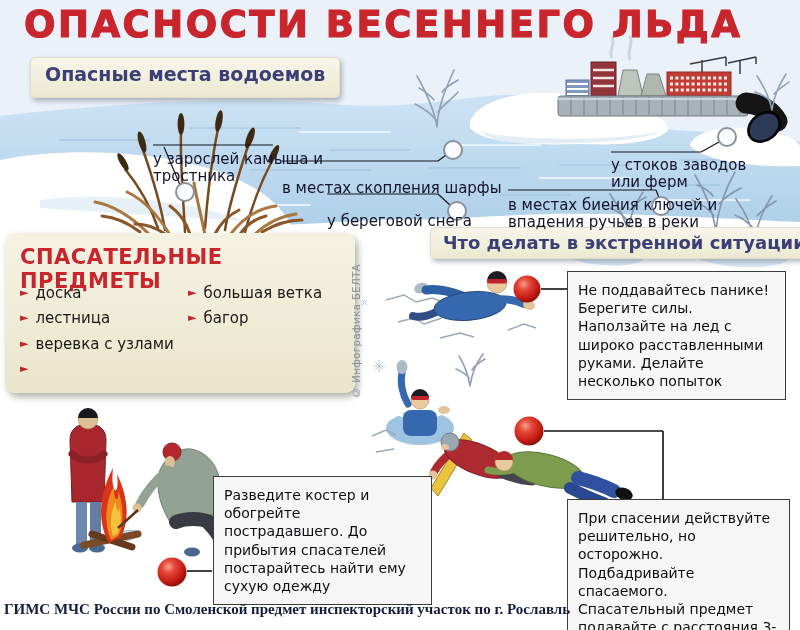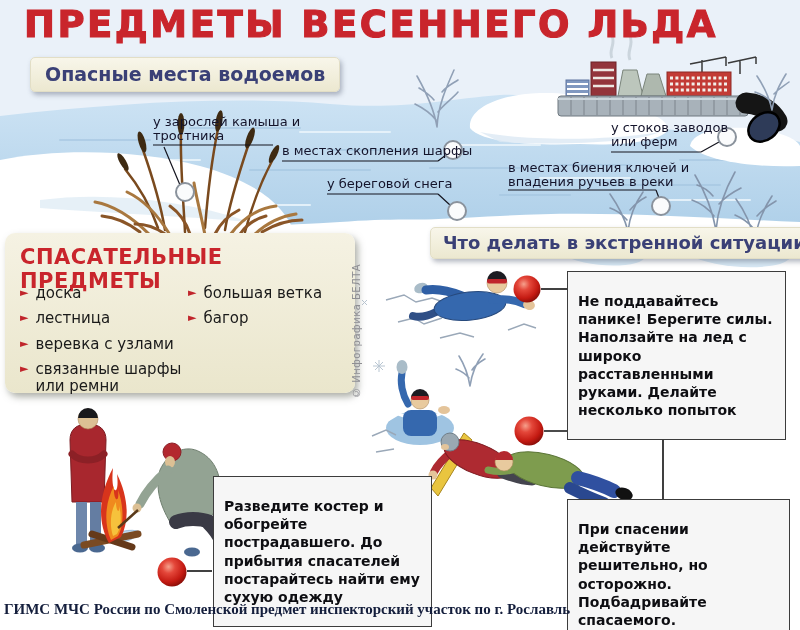--- a/index.html
+++ b/index.html
@@ -17,26 +17,27 @@
     color:#C9252C; -webkit-text-stroke:1.1px #C9252C; white-space:nowrap;
   }
   
   .hdr-btn{
     z-index:3; color:#3A4076; font-weight:bold;
     background:linear-gradient(#F8F6EA,#ECE8D0);
     border:1px solid #E2DEC6; border-radius:5px;
     box-shadow:2px 3px 5px rgba(90,100,120,.45);
     white-space:nowrap;
   }
-  #btn-places{left:30px; top:57px; font-size:19px; padding:5px 14px 6px;}
+  #btn-places{left:30px; top:57px; font-size:19px; padding:5px 14px 12px;}
   #btn-emergency{left:430px; top:227px; font-size:18px; padding:4px 12px 5px;}
   
   .label{
-    z-index:3; font-size:13px; line-height:1.1; color:#14142B;
+    z-index:3; font-size:15px; line-height:1.1; color:#14142B;
     white-space:pre-line;
+    margin-top:36px;
   }
   #label-1{left:153px; top:115px;}
   #label-2{left:282px; top:144px; white-space:nowrap;}
   #label-3{left:327px; top:177px; white-space:nowrap;}
   #label-4{left:611px; top:121px;}
   #label-5{left:508px; top:161px;}
   
   #panel{
     left:5px; top:233px; width:350px; height:160px; z-index:2;
     background:linear-gradient(#F5F2E3,#EAE6CC);
@@ -51,21 +52,21 @@
   #items-right{left:183px; width:160px;}
   .items li{
     font-size:15px; line-height:1.15; color:#1A1A1A; margin-bottom:8px;
     display:flex; align-items:flex-start;
   }
   .bullet{color:#C0252B; font-size:11px; margin:2px 7px 0 0; flex:0 0 auto;}
   .item-text{white-space:pre-line;}
   
   .tip{
     z-index:3; background:#F6F6F6; border:1px solid #3C3C3C;
-    padding:20px 10px; font-size:14px; line-height:1.3; color:#0E0E12;font-weight:bold;
+    padding:9px 10px; font-size:14px; line-height:1.3; color:#0E0E12;
   }
   #tip-1{left:567px; top:271px; width:197px;}
   #tip-2{left:567px; top:499px; width:201px;}
   #tip-3{left:213px; top:476px; width:197px;}
   
   #credit{
     left:351px; top:256px; height:142px; width:14px; z-index:2;
     writing-mode:vertical-rl; transform:rotate(180deg);
     font-size:10px; color:#8E8E93; letter-spacing:.5px; white-space:nowrap;
   }
@@ -320,21 +321,21 @@
       <circle cx="529" cy="431" r="14.5" fill="url(#ballGrad)"></circle>
       <circle cx="172" cy="572" r="14.5" fill="url(#ballGrad)"></circle>
     </g>
 
     <g stroke="#B9C6D2" stroke-width="1">
       <path d="M375,362 l8,8 M383,362 l-8,8 M379,360 v12 M373,366 h12"></path>
       <path d="M362,300 l5,5 M367,300 l-5,5"></path>
     </g>
   </svg>
 
-  <div id="title" class="abs">ПРЕДМЕТЫ ВЕСЕННЕГО ЛЬДА</div>
+  <div id="title" class="abs">ОПАСНОСТИ ВЕСЕННЕГО ЛЬДА</div>
 
   <div id="btn-places" class="abs hdr-btn">Опасные места водоемов</div>
   <div id="btn-emergency" class="abs hdr-btn">Что делать в экстренной ситуации</div>
 
   <div id="label-1" class="abs label">у зарослей камыша и
 тростника</div>
   <div id="label-2" class="abs label">в местах скопления шарфы</div>
   <div id="label-3" class="abs label">у береговой снега</div>
   <div id="label-5" class="abs label">в местах биения ключей и
 впадения ручьев в реки</div>
@@ -351,22 +352,20 @@
       <li>
           <span class="bullet">►</span>
           <span class="item-text">лестница</span>
         </li>
       <li>
           <span class="bullet">►</span>
           <span class="item-text">веревка с узлами</span>
         </li>
       <li>
           <span class="bullet">►</span>
-          <span class="item-text">связанные шарфы
-или ремни</span>
         </li>
     </ul>
     <ul id="items-right" class="items">
       <li>
           <span class="bullet">►</span>
           <span class="item-text">большая ветка</span>
         </li>
       <li>
           <span class="bullet">►</span>
           <span class="item-text">багор</span>

